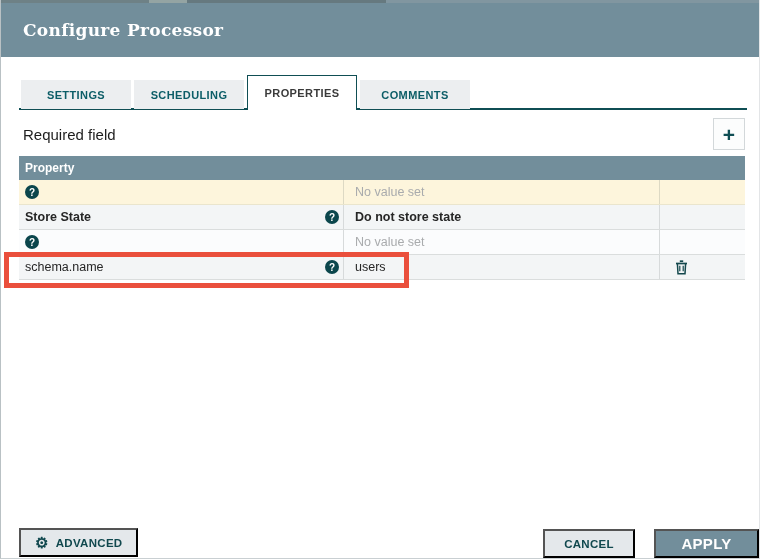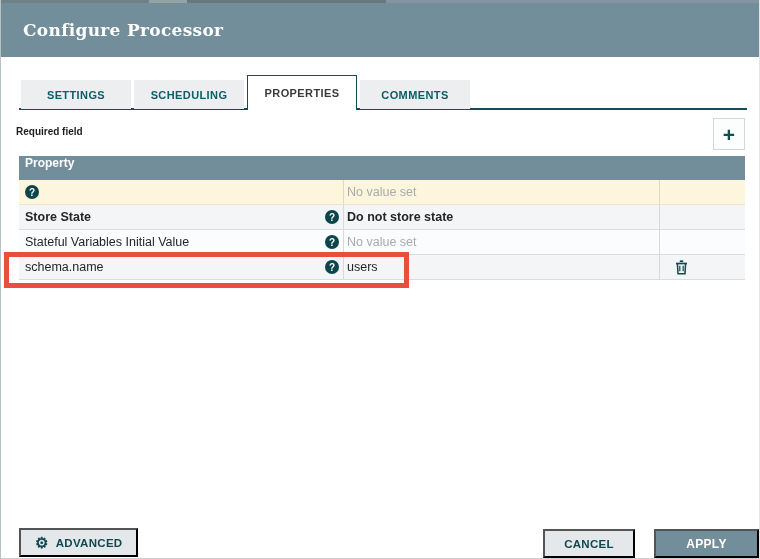--- a/index.html
+++ b/index.html
@@ -33,38 +33,38 @@
     position:absolute;top:5px;height:29px;width:110px;
     background:#eceef0;color:var(--teal);font-size:11px;font-weight:700;letter-spacing:.4px;
     display:flex;align-items:center;justify-content:center;cursor:pointer;
   }
   .tab.active{
     top:0;height:35px;background:#fff;color:#3b3b3b;
     border:1px solid var(--teal-dark);border-bottom:none;z-index:2;
   }
   .tab-0{left:2px}.tab-1{left:115px}.tab-2{left:228px}.tab-3{left:341px}
   
-  .required-label{position:absolute;left:15px;top:126px;font-size:10px;font-weight:700;color:#1d1d1d}
+  .required-label{position:absolute;left:22px;top:126px;font-size:15px;font-weight:400;color:#1d1d1d}
   .add-btn{
     position:absolute;left:712px;top:118px;width:32px;height:32px;
     background:#fcfdfd;border:1px solid #d3d8da;color:var(--teal-dark);
     font-size:21px;font-weight:700;line-height:1;
     display:flex;align-items:center;justify-content:center;cursor:pointer;
   }
   
   .ptable{position:absolute;left:18px;top:156px;width:726px}
-  .thead{display:flex;height:24px;background:var(--slate);color:#fff;font-size:12px;font-weight:700;}
+  .thead{display:flex;height:24px;background:var(--slate);color:#fff;font-size:12px;font-weight:700;align-items:center}
   .hcell-prop{width:324px;padding-left:6px}
   .hcell-val{width:316px;padding-left:11px}
   .hcell-del{width:86px}
   .row{display:flex;height:25px;font-size:12.5px;border-bottom:1px solid #dadddd;background:#fbfcfd}
   .row.alt{background:#f3f5f6}
   .row.required{background:var(--required-row);border-bottom-color:#eae5cd}
   .cell-prop{width:324px;display:flex;align-items:center;justify-content:space-between;padding-left:6px;height:100%}
-  .cell-val{width:316px;padding-left:3px;border-left:1px solid #d7dadb;height:100%;display:flex;align-items:center}
+  .cell-val{width:316px;padding-left:11px;border-left:1px solid #d7dadb;height:100%;display:flex;align-items:center}
   .cell-del{width:86px;border-left:1px solid #d7dadb;height:100%;display:flex;align-items:center;padding-left:15px}
   .row.required .cell-val,.row.required .cell-del{border-left-color:#ddd9c4}
   .muted{color:#a9abad}
   .bold{font-weight:700}
   .help{
     width:14px;height:14px;border-radius:50%;background:#0b464c;color:#fff;
     font-size:10px;font-weight:700;display:flex;align-items:center;justify-content:center;
     margin-right:4px;flex:none;cursor:default;
   }
   .trash{color:#14484d;display:flex;align-items:center;cursor:pointer}
@@ -80,21 +80,21 @@
     color:#10484e;font-weight:700;font-size:11.5px;letter-spacing:.3px;cursor:pointer;
   }
   .gear{font-size:15px;line-height:1;color:#10484e}
   .cancel-btn{
     position:absolute;left:542px;bottom:0;width:92px;height:29px;background:#e4e8eb;
     color:#10484e;font-weight:700;font-size:11.5px;letter-spacing:.3px;
     display:flex;align-items:center;justify-content:center;cursor:pointer;
   }
   .apply-btn{
     position:absolute;right:0;bottom:0;width:105px;height:29px;background:var(--slate);
-    color:#fff;font-weight:700;font-size:12px;letter-spacing:.3px;
+    color:#fff;font-weight:700;font-size:15px;letter-spacing:.3px;
     display:flex;align-items:center;justify-content:center;cursor:pointer;
   }
 </style>
 </head>
 <body>
 
 <div class="page">
 
   <div class="top-strip"></div>
 
@@ -138,21 +138,20 @@
         <span class="help">?</span>
       </div>
       <div class="cell-val">
         <span class="bold">Do not store state</span>
       </div>
       <div class="cell-del"></div>
     </div>
 
     <div class="row">
       <div class="cell-prop">
-        <span>Stateful Variables Initial Value</span>
         <span class="help">?</span>
       </div>
       <div class="cell-val">
         <span class="muted">No value set</span>
       </div>
       <div class="cell-del"></div>
     </div>
 
     <div class="row alt">
       <div class="cell-prop">

